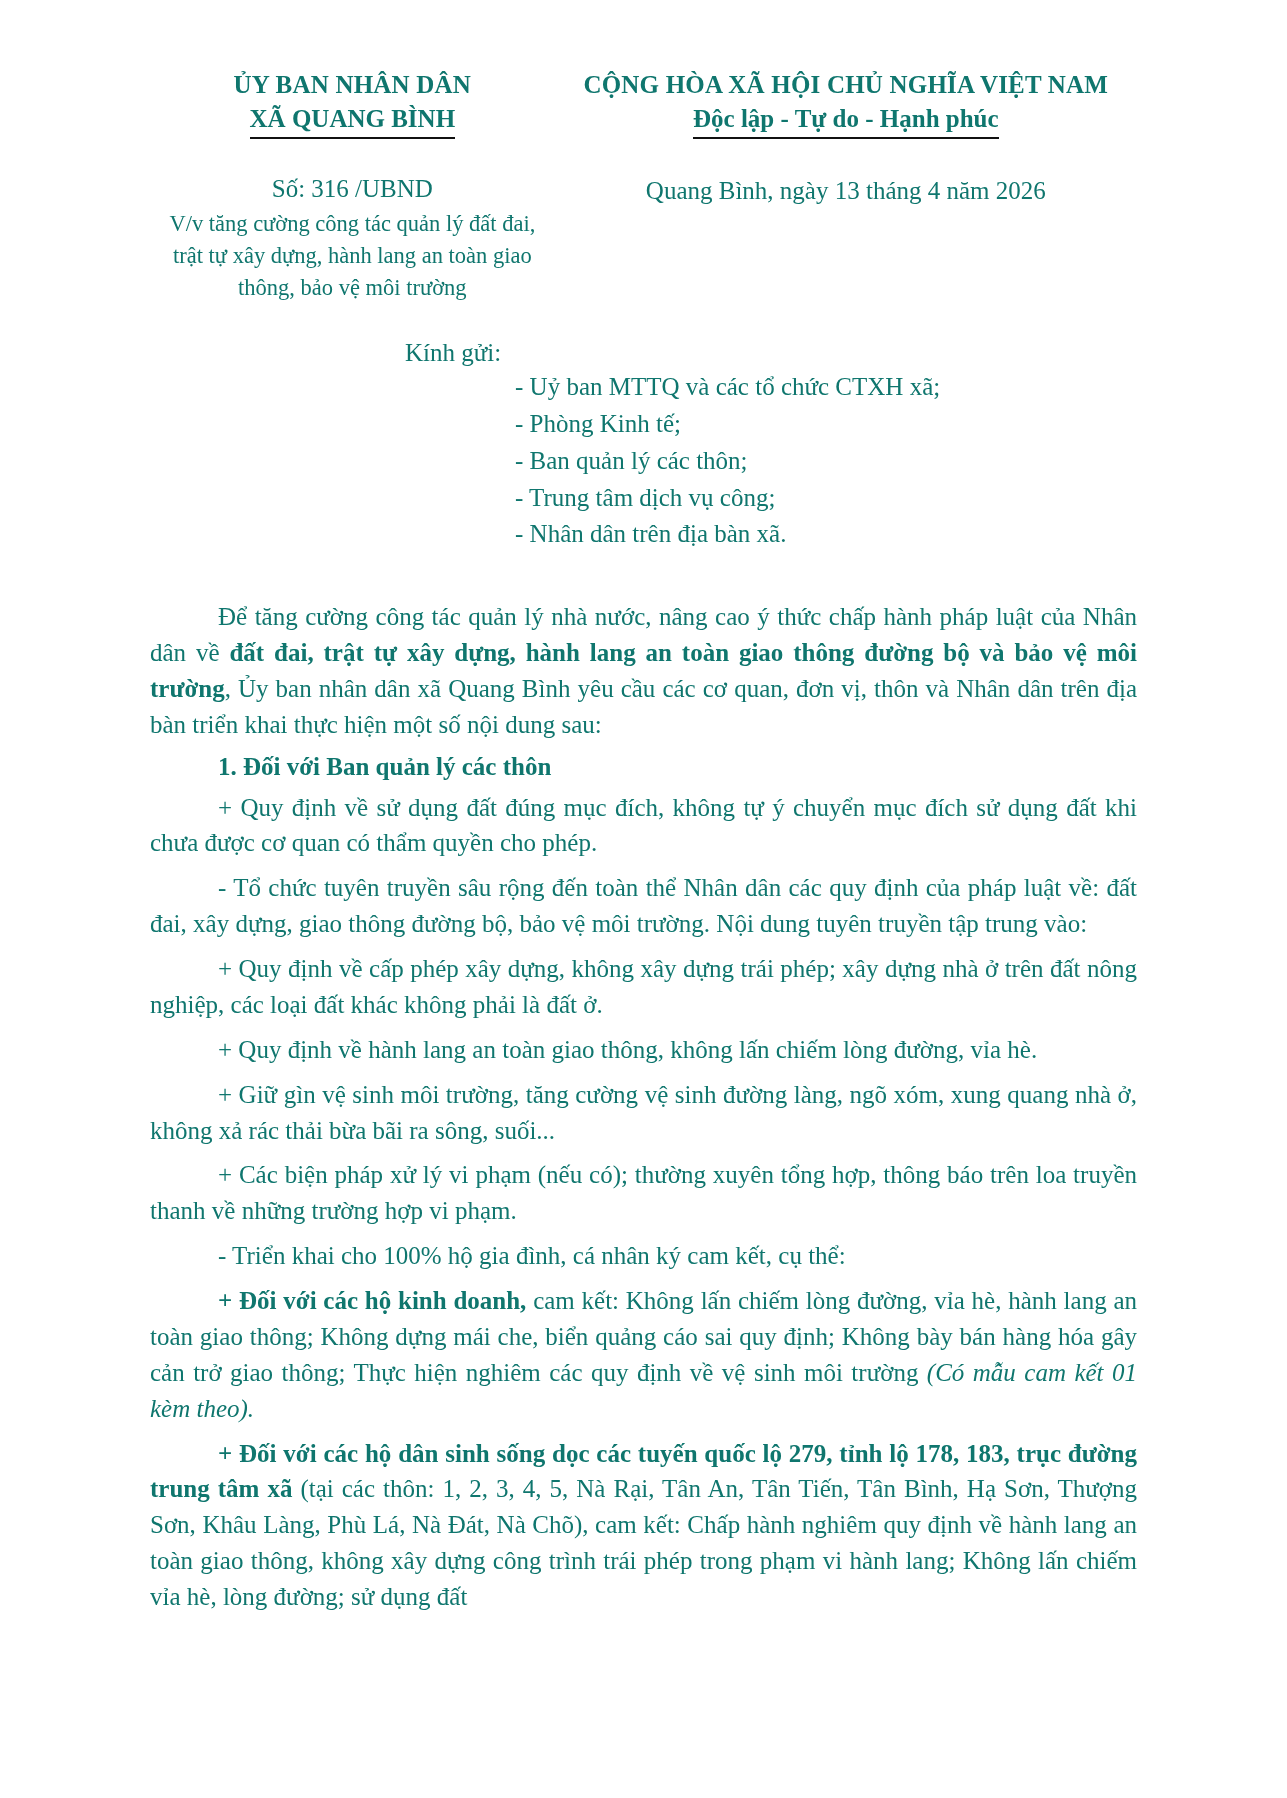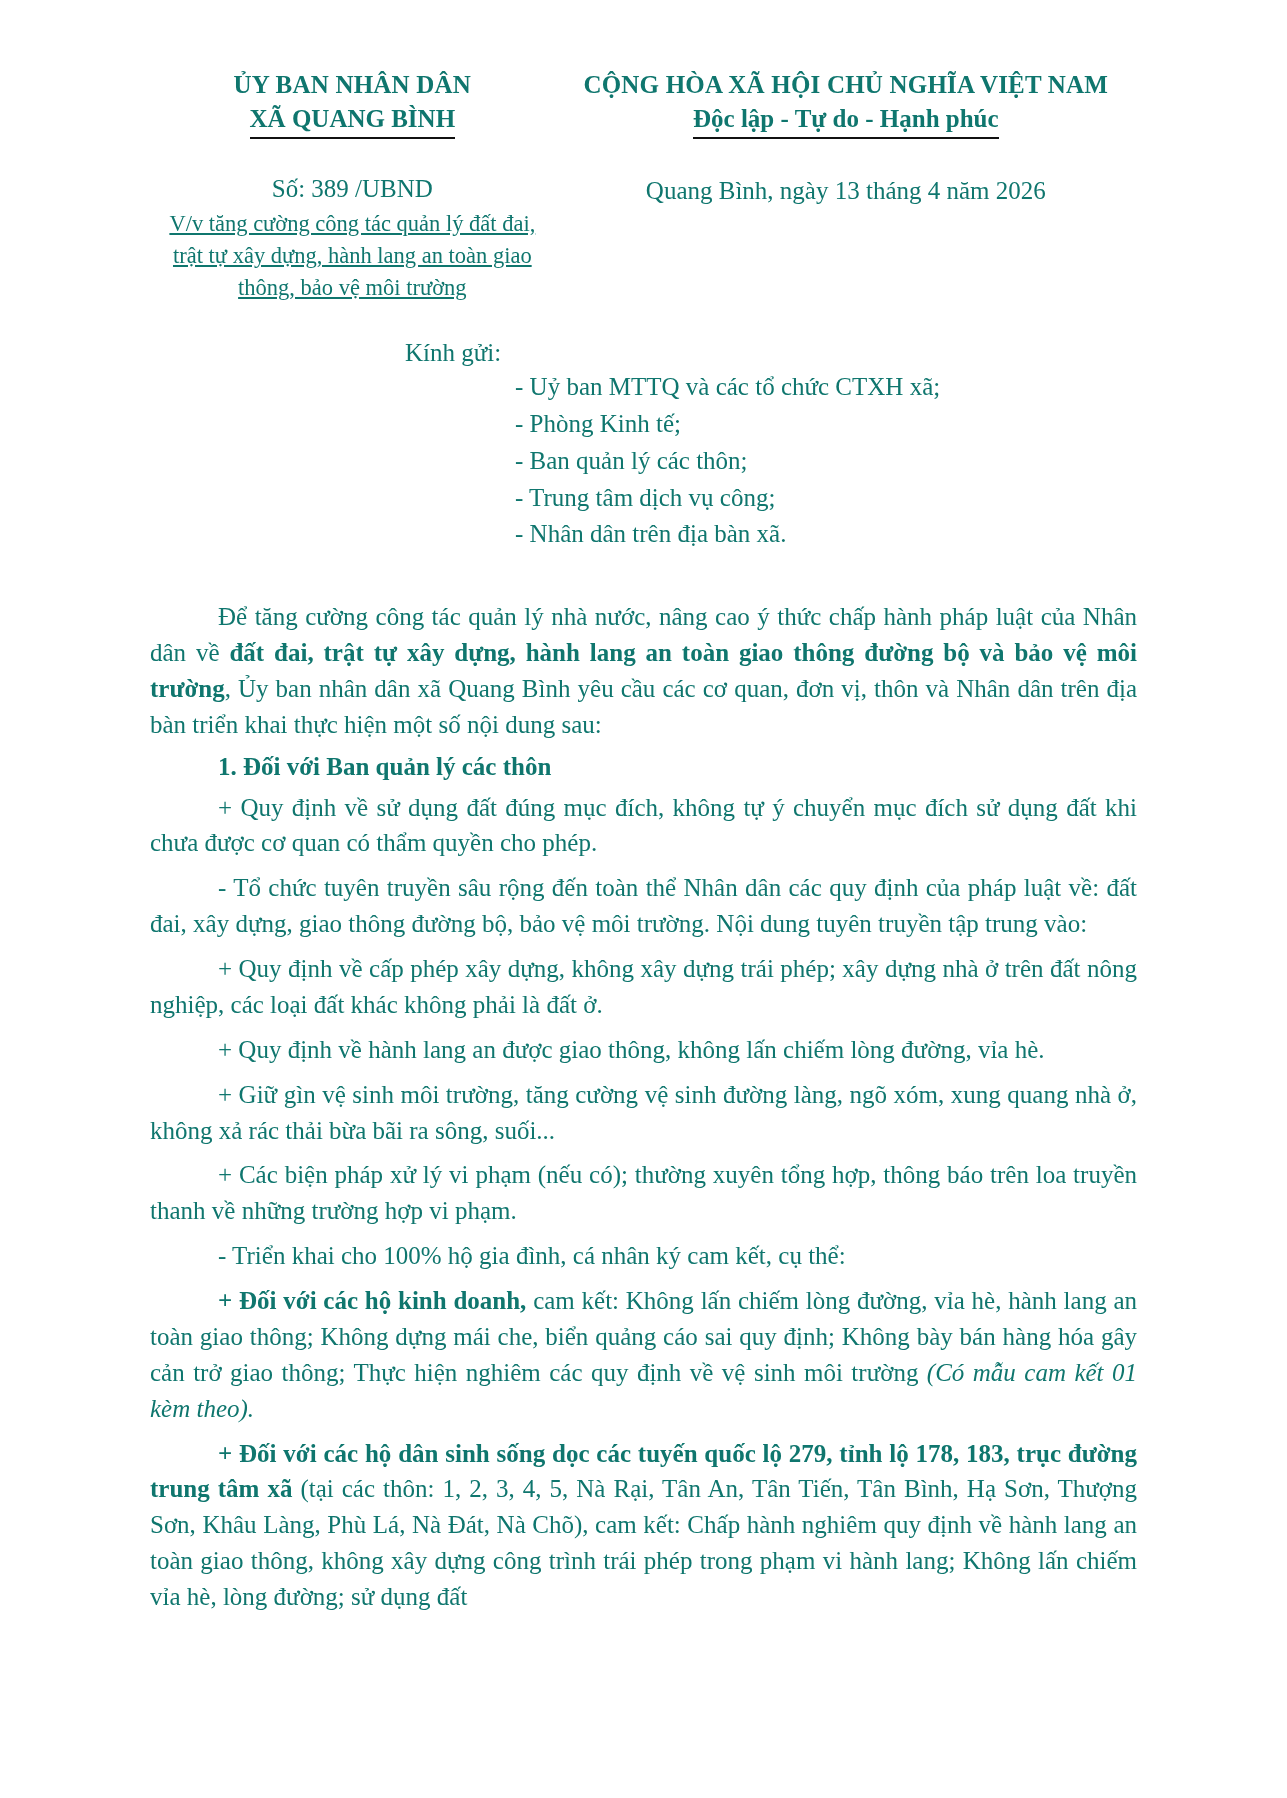--- a/index.html
+++ b/index.html
@@ -67,21 +67,20 @@
     font-size: 25px;
     margin-top: 34px;
     line-height: 1.3;
     white-space: nowrap;
   }
   .subject {
     font-size: 22.5px;
     line-height: 1.42;
     margin-top: 3px;
     padding: 0 4px;
-    text-decoration: underline;
   }
   .place-date {
     font-size: 25px;
     margin-top: 38px;
     white-space: nowrap;
   }
 
   
   .kinh-gui-block {
     margin-top: 30px;
@@ -128,21 +127,21 @@
 <body>
 
 <div class="page">
 
   <div class="doc-header">
     <div class="header-left">
       <div class="org-name">ỦY BAN NHÂN DÂN</div>
       <div class="org-sub-wrap">
         <span class="org-sub underline-bar">XÃ QUANG BÌNH</span>
       </div>
-      <div class="docnum">Số: 389 /UBND</div>
+      <div class="docnum">Số: 316 /UBND</div>
       <div class="subject">V/v tăng cường công tác quản lý đất đai, trật tự xây dựng, hành lang an toàn giao thông, bảo vệ môi trường</div>
     </div>
 
     <div class="header-right">
       <div class="national-title">CỘNG HÒA XÃ HỘI CHỦ NGHĨA VIỆT NAM</div>
       <div class="motto-wrap">
         <span class="national-motto underline-bar">Độc lập - Tự do - Hạnh phúc</span>
       </div>
       <div class="place-date">Quang Bình, ngày 13 tháng 4 năm 2026</div>
     </div>
@@ -164,21 +163,21 @@
     <p class="para"><span>Để tăng cường công tác quản lý nhà nước, nâng cao ý thức chấp hành pháp luật của Nhân dân về </span><span class="b">đất đai, trật tự xây dựng, hành lang an toàn giao thông đường bộ và bảo vệ môi trường</span><span>, Ủy ban nhân dân xã Quang Bình yêu cầu các cơ quan, đơn vị, thôn và Nhân dân trên địa bàn triển khai thực hiện một số nội dung sau:</span></p>
 
     <p class="heading">1. Đối với Ban quản lý các thôn</p>
 
     <p class="para">+ Quy định về sử dụng đất đúng mục đích, không tự ý chuyển mục đích sử dụng đất khi chưa được cơ quan có thẩm quyền cho phép.</p>
 
     <p class="para">- Tổ chức tuyên truyền sâu rộng đến toàn thể Nhân dân các quy định của pháp luật về: đất đai, xây dựng, giao thông đường bộ, bảo vệ môi trường. Nội dung tuyên truyền tập trung vào:</p>
 
     <p class="para">+ Quy định về cấp phép xây dựng, không xây dựng trái phép; xây dựng nhà ở trên đất nông nghiệp, các loại đất khác không phải là đất ở.</p>
 
-    <p class="para">+ Quy định về hành lang an được giao thông, không lấn chiếm lòng đường, vỉa hè.</p>
+    <p class="para">+ Quy định về hành lang an toàn giao thông, không lấn chiếm lòng đường, vỉa hè.</p>
 
     <p class="para">+ Giữ gìn vệ sinh môi trường, tăng cường vệ sinh đường làng, ngõ xóm, xung quang nhà ở, không xả rác thải bừa bãi ra sông, suối...</p>
 
     <p class="para">+ Các biện pháp xử lý vi phạm (nếu có); thường xuyên tổng hợp, thông báo trên loa truyền thanh về những trường hợp vi phạm.</p>
 
     <p class="para">- Triển khai cho 100% hộ gia đình, cá nhân ký cam kết, cụ thể:</p>
 
     <p class="para"><span class="b">+ Đối với các hộ kinh doanh,</span><span> cam kết: Không lấn chiếm lòng đường, vỉa hè, hành lang an toàn giao thông; Không dựng mái che, biển quảng cáo sai quy định; Không bày bán hàng hóa gây cản trở giao thông; Thực hiện nghiêm các quy định về vệ sinh môi trường </span><span class="i">(Có mẫu cam kết 01 kèm theo).</span></p>
 
     <p class="para"><span class="b">+ Đối với các hộ dân sinh sống dọc các tuyến quốc lộ 279, tỉnh lộ 178, 183, trục đường trung tâm xã</span><span> (tại các thôn: 1, 2, 3, 4, 5, Nà Rại, Tân An, Tân Tiến, Tân Bình, Hạ Sơn, Thượng Sơn, Khâu Làng, Phù Lá, Nà Đát, Nà Chõ), cam kết: Chấp hành nghiêm quy định về hành lang an toàn giao thông, không xây dựng công trình trái phép trong phạm vi hành lang; Không lấn chiếm vỉa hè, lòng đường; sử dụng đất</span></p>

